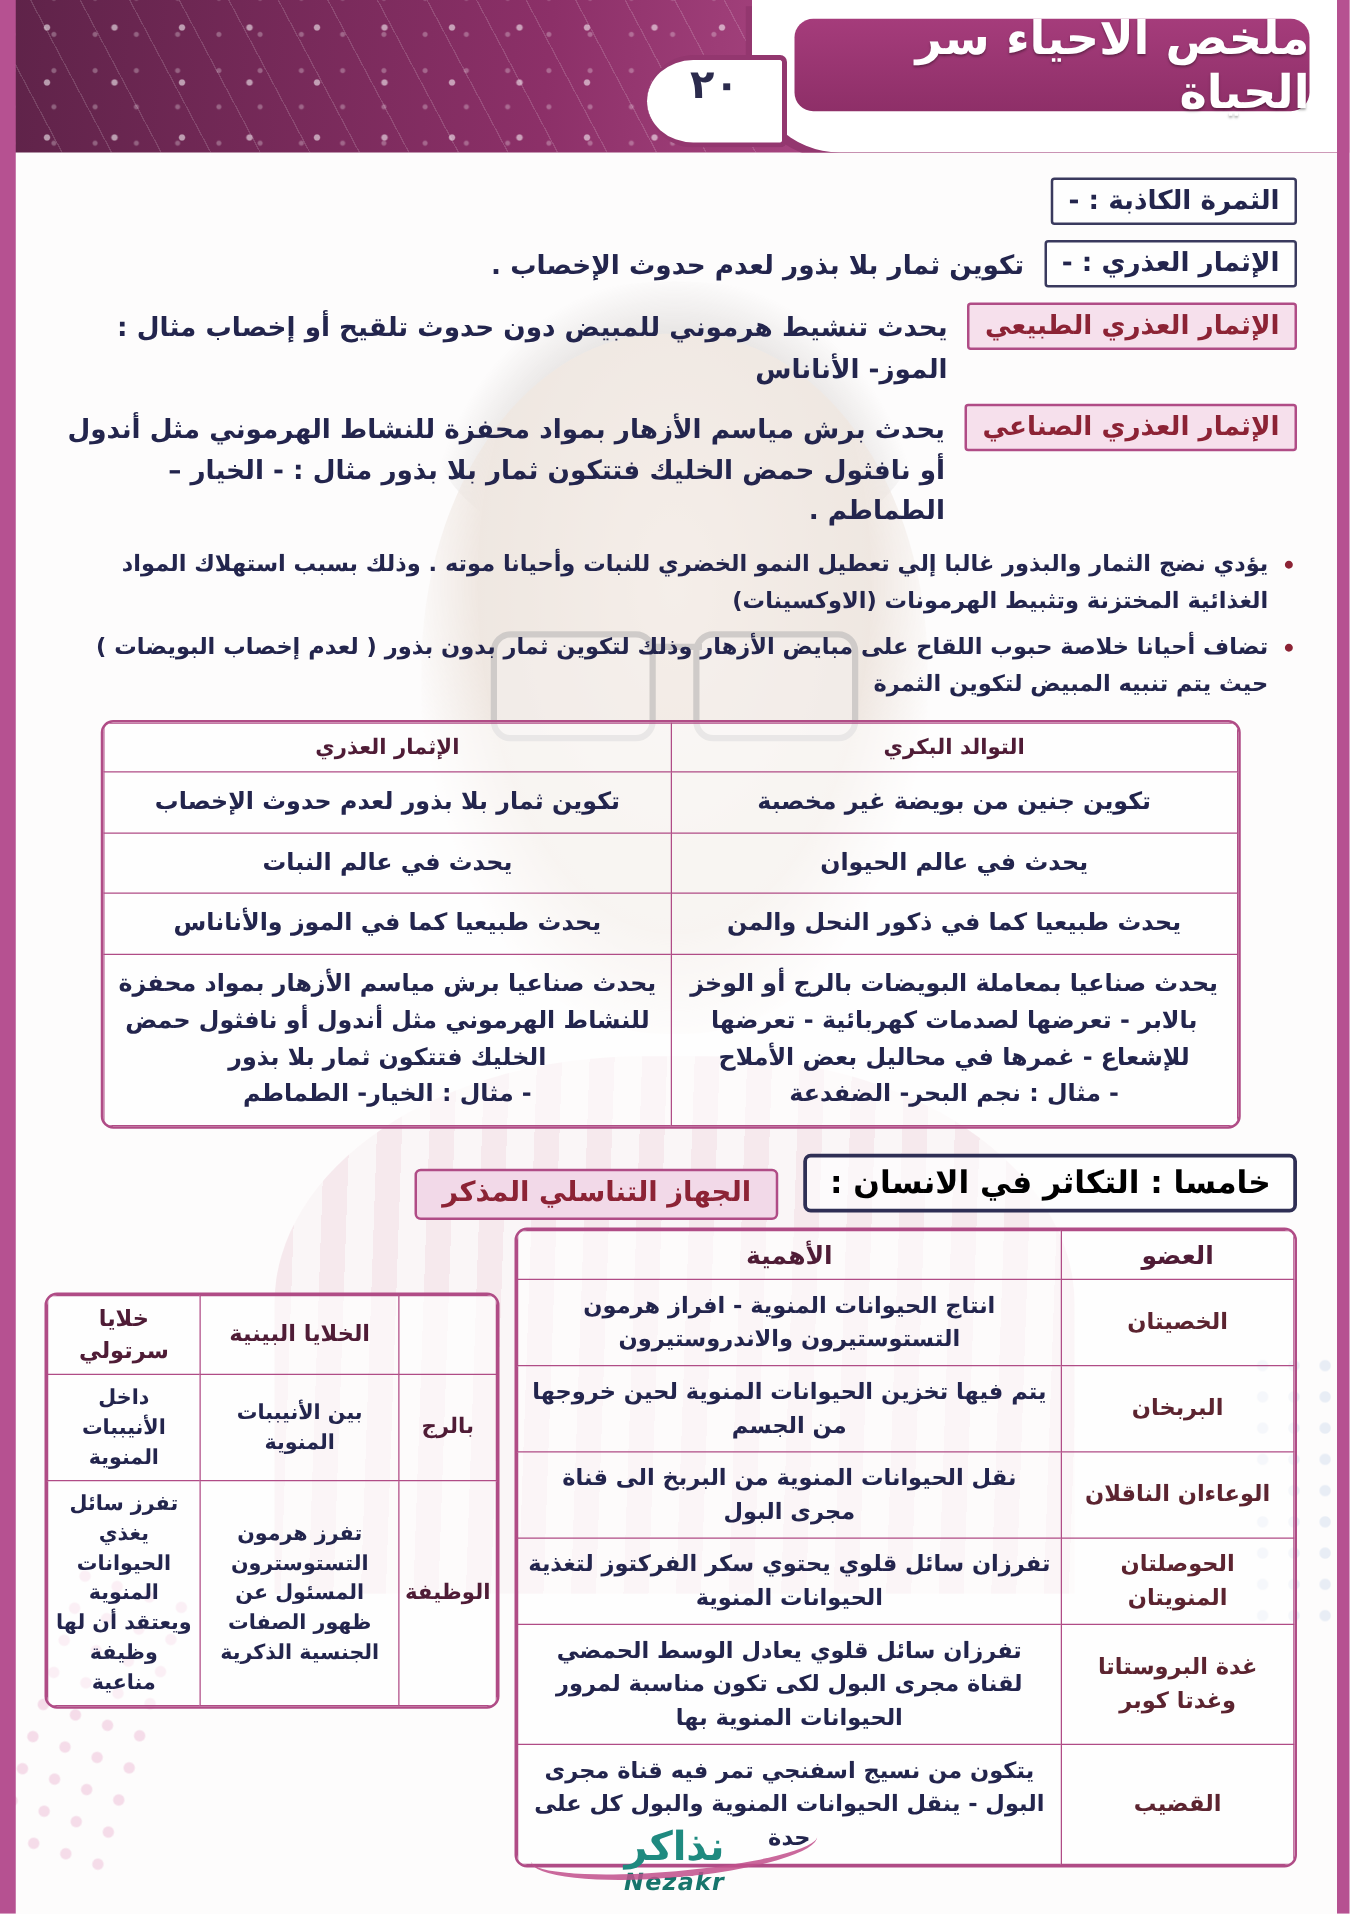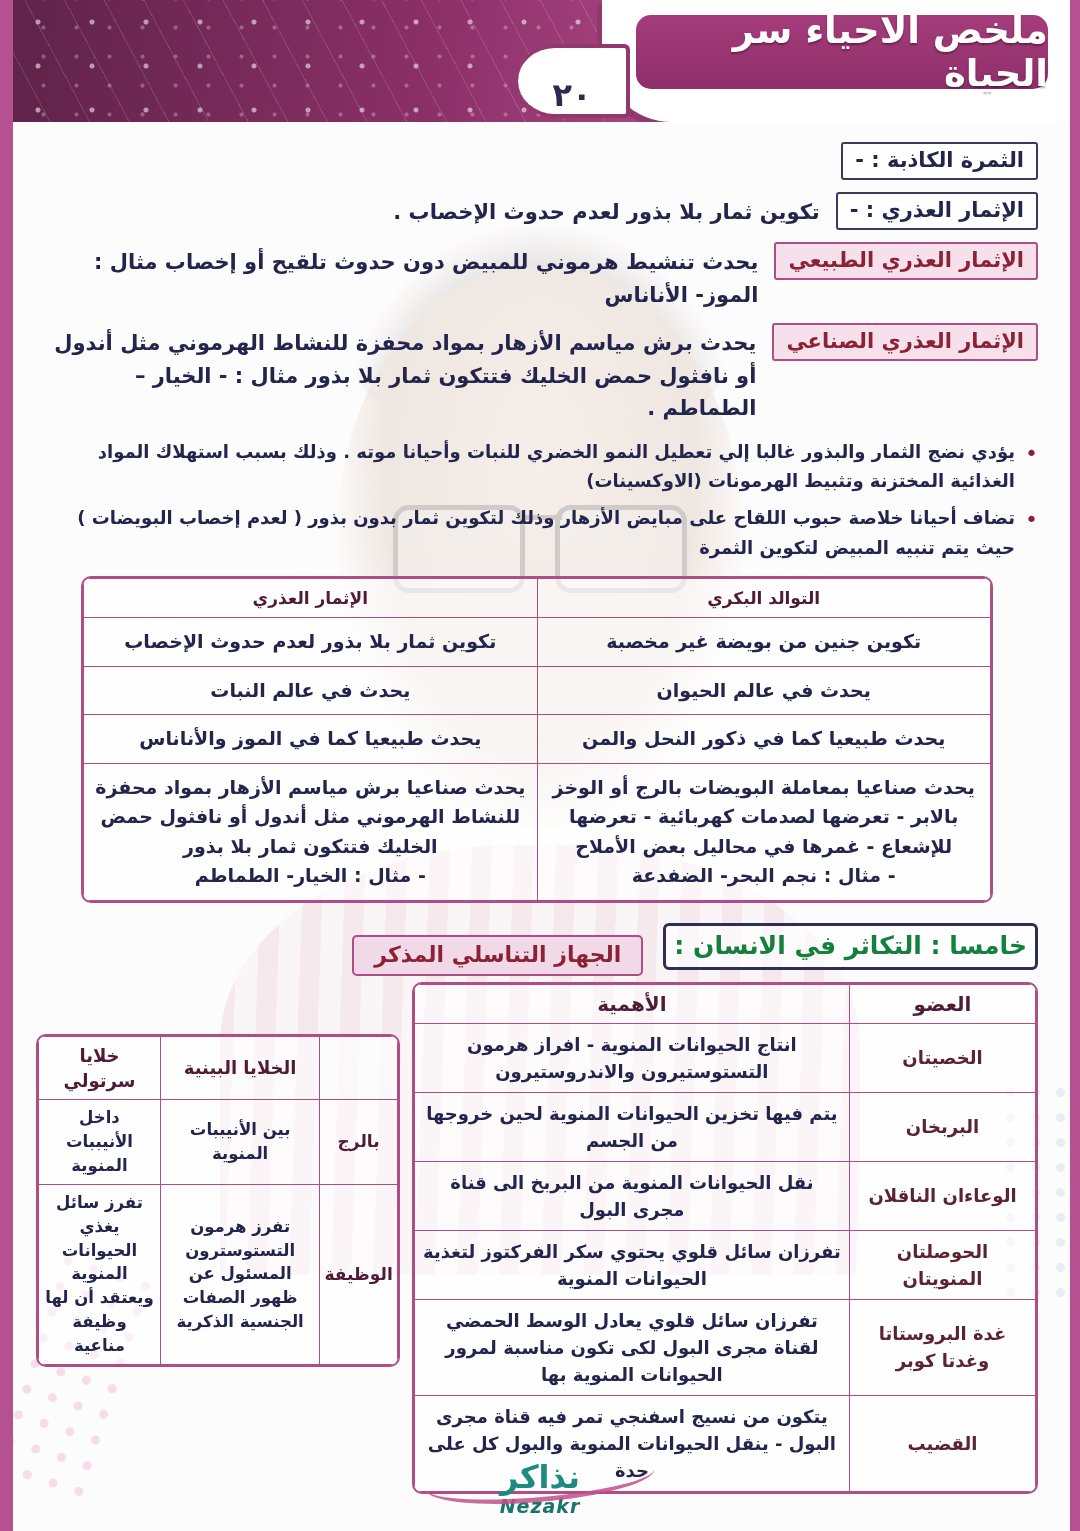--- a/index.html
+++ b/index.html
@@ -25,21 +25,21 @@
       repeating-linear-gradient(62deg, transparent 0 34px, rgba(255,255,255,.14) 34px 35px);
     background-size: 54px 44px, 33px 29px, auto; background-position:0 0, 16px 13px, 0 0; }
   .banner-white { position:absolute; top:0; right:0; width:478px; height:122px; background:#ffffff;
     border-bottom-left-radius:70px; box-shadow:-5px 5px 0 #93376f; }
   .title-box { position:absolute; top:15px; right:32px; width:412px; height:74px;
     background:linear-gradient(#a53c7b,#8e2f68); border-radius:15px;
     color:#ffffff; font-size:37px; font-weight:bold; display:flex; align-items:center; justify-content:center;
     text-shadow:0 2px 2px rgba(0,0,0,.35); }
   .num-pocket { position:absolute; top:44px; right:450px; width:112px; height:74px; background:#ffffff;
     border:4px solid #93376f; border-left:none; border-radius:40px 6px 6px 40px;
-    display:flex; align-items:flex-end; justify-content:center; z-index:2; }
+    display:flex; align-items:flex-start; justify-content:center; z-index:2; }
   .num-pocket .num { color:#2b2b4d; font-size:32px; font-weight:bold; }
 
   
   .face-bg { position:absolute; top:225px; left:50%; transform:translateX(-50%);
     width:640px; height:1050px; z-index:1; opacity:.34; pointer-events:none; }
   .hair { position:absolute; top:0; left:50%; transform:translateX(-50%); width:390px; height:230px;
     background:radial-gradient(ellipse at 50% 95%, #a39a94 0%, #8e857f 45%, rgba(142,133,127,0) 72%);
     border-radius:50%; }
   .head { position:absolute; top:42px; left:50%; transform:translateX(-50%); width:405px; height:560px;
     background:radial-gradient(ellipse at 50% 36%, #e6d5c6 0%, #d6c1b0 55%, rgba(214,193,176,0) 74%);
@@ -76,22 +76,22 @@
   .tbl-wrap { border:2.5px solid #b04c86; border-radius:10px; overflow:hidden; background:rgba(255,255,255,.55); }
   table { width:100%; border-collapse:collapse; }
   th, td { border:1.5px solid #b04c86; text-align:center; vertical-align:middle; font-weight:bold; }
 
   .cmp-wrap { width:91%; margin:14px auto 0; }
   .cmp-table th { color:#4f1c36; font-size:17px; padding:9px 0; }
   .cmp-table td { color:#23254d; font-size:19px; padding:9px 10px; line-height:1.55; white-space:pre-line; }
   .cmp-table td, .cmp-table th { width:50%; }
 
   .section-row { display:flex; align-items:flex-start; gap:20px; margin:20px 0 6px; }
-  .section-heading { border:3px solid #2f2f55; border-radius:6px; padding:5px 8px 7px;
-    color:#15803d; font-weight:bold; font-size:25px; background:rgba(255,255,255,.6); }
+  .section-heading { border:3px solid #2f2f55; border-radius:6px; padding:5px 18px 7px;
+    color:#000000; font-weight:bold; font-size:25px; background:rgba(255,255,255,.6); }
   .sub-label { margin-top:12px; border:2px solid #b04c86; border-radius:5px; background:#f2d9e8;
     color:#8c2335; font-weight:bold; font-size:22px; padding:5px 20px 7px; }
 
   .tables-row { display:flex; gap:12px; margin-top:4px; align-items:flex-start; }
   .organs-col { flex:0 0 62.5%; }
   .cells-col  { flex:1; margin-top:52px; }
 
   .organs-table th { color:#4f1c36; font-size:20px; padding:7px 6px; }
   .organs-table td { font-size:18px; padding:7px 8px; line-height:1.5; }
   .organs-table td.organ { width:186px; color:#5c2430; }

